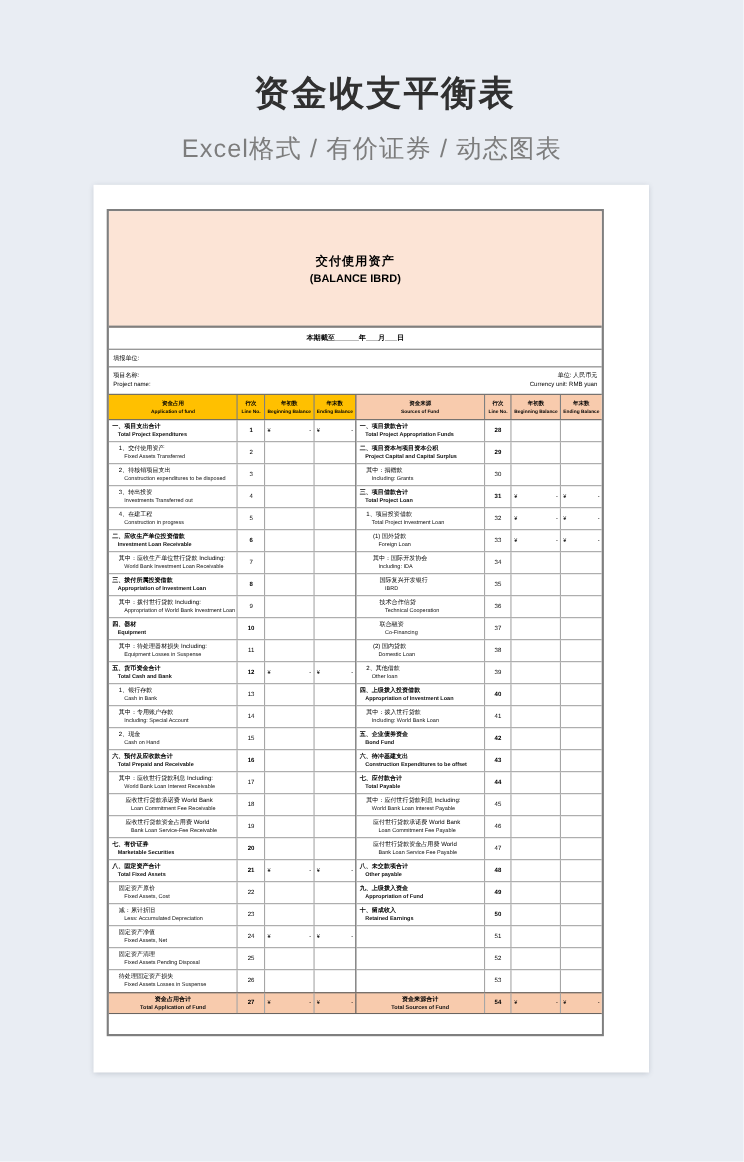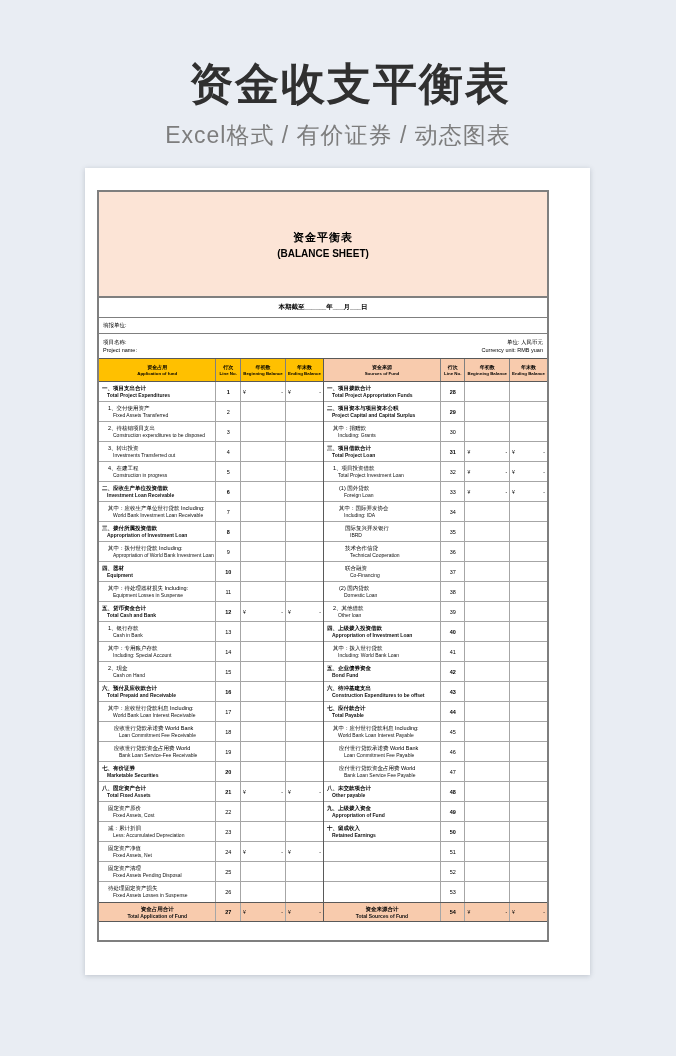--- a/index.html
+++ b/index.html
@@ -15,21 +15,21 @@
   }
   *{margin:0;padding:0;box-sizing:border-box;}
   html,body{width:676px;height:1056px;}
   body{
     background:var(--bg);
     font-family:"Liberation Sans","DejaVu Sans",sans-serif;
     position:relative;
     overflow:hidden;
   }
   .hero{width:100%;text-align:center;padding-top:58px;}
-  .hero-title{font-size:44px;font-weight:bold;color:var(--ink);letter-spacing:2px;line-height:52px;margin-left:24px;}
+  .hero-title{font-size:32px;font-weight:bold;color:var(--ink);letter-spacing:2px;line-height:52px;margin-left:24px;}
   .hero-subtitle{font-size:23px;color:var(--sub);margin-top:10px;letter-spacing:1px;}
 
   .page-card{
     position:absolute;left:85px;top:168px;width:505px;height:807px;
     background:#ffffff;
     box-shadow:0 1px 5px rgba(60,70,90,.25);
   }
   .sheet{
     position:absolute;left:12px;top:22px;width:452px;
     border:2px solid var(--outer);
@@ -108,22 +108,22 @@
 
 <div class="hero">
   <div class="hero-title">资金收支平衡表</div>
   <div class="hero-subtitle">Excel格式 / 有价证券 / 动态图表</div>
 </div>
 
 <div class="page-card">
   <div class="sheet">
 
     <div class="sheet-title">
-      <div class="cn">资金平衡表</div>
-      <div class="en">(BALANCE SHEET)</div>
+      <div class="cn">交付使用资产</div>
+      <div class="en">(BALANCE IBRD)</div>
     </div>
 
     <div class="date-row">
       <span>本期截至______年___月___日</span>
     </div>
 
     <div class="unit-row">
       <span>填报单位:</span>
     </div>
 

